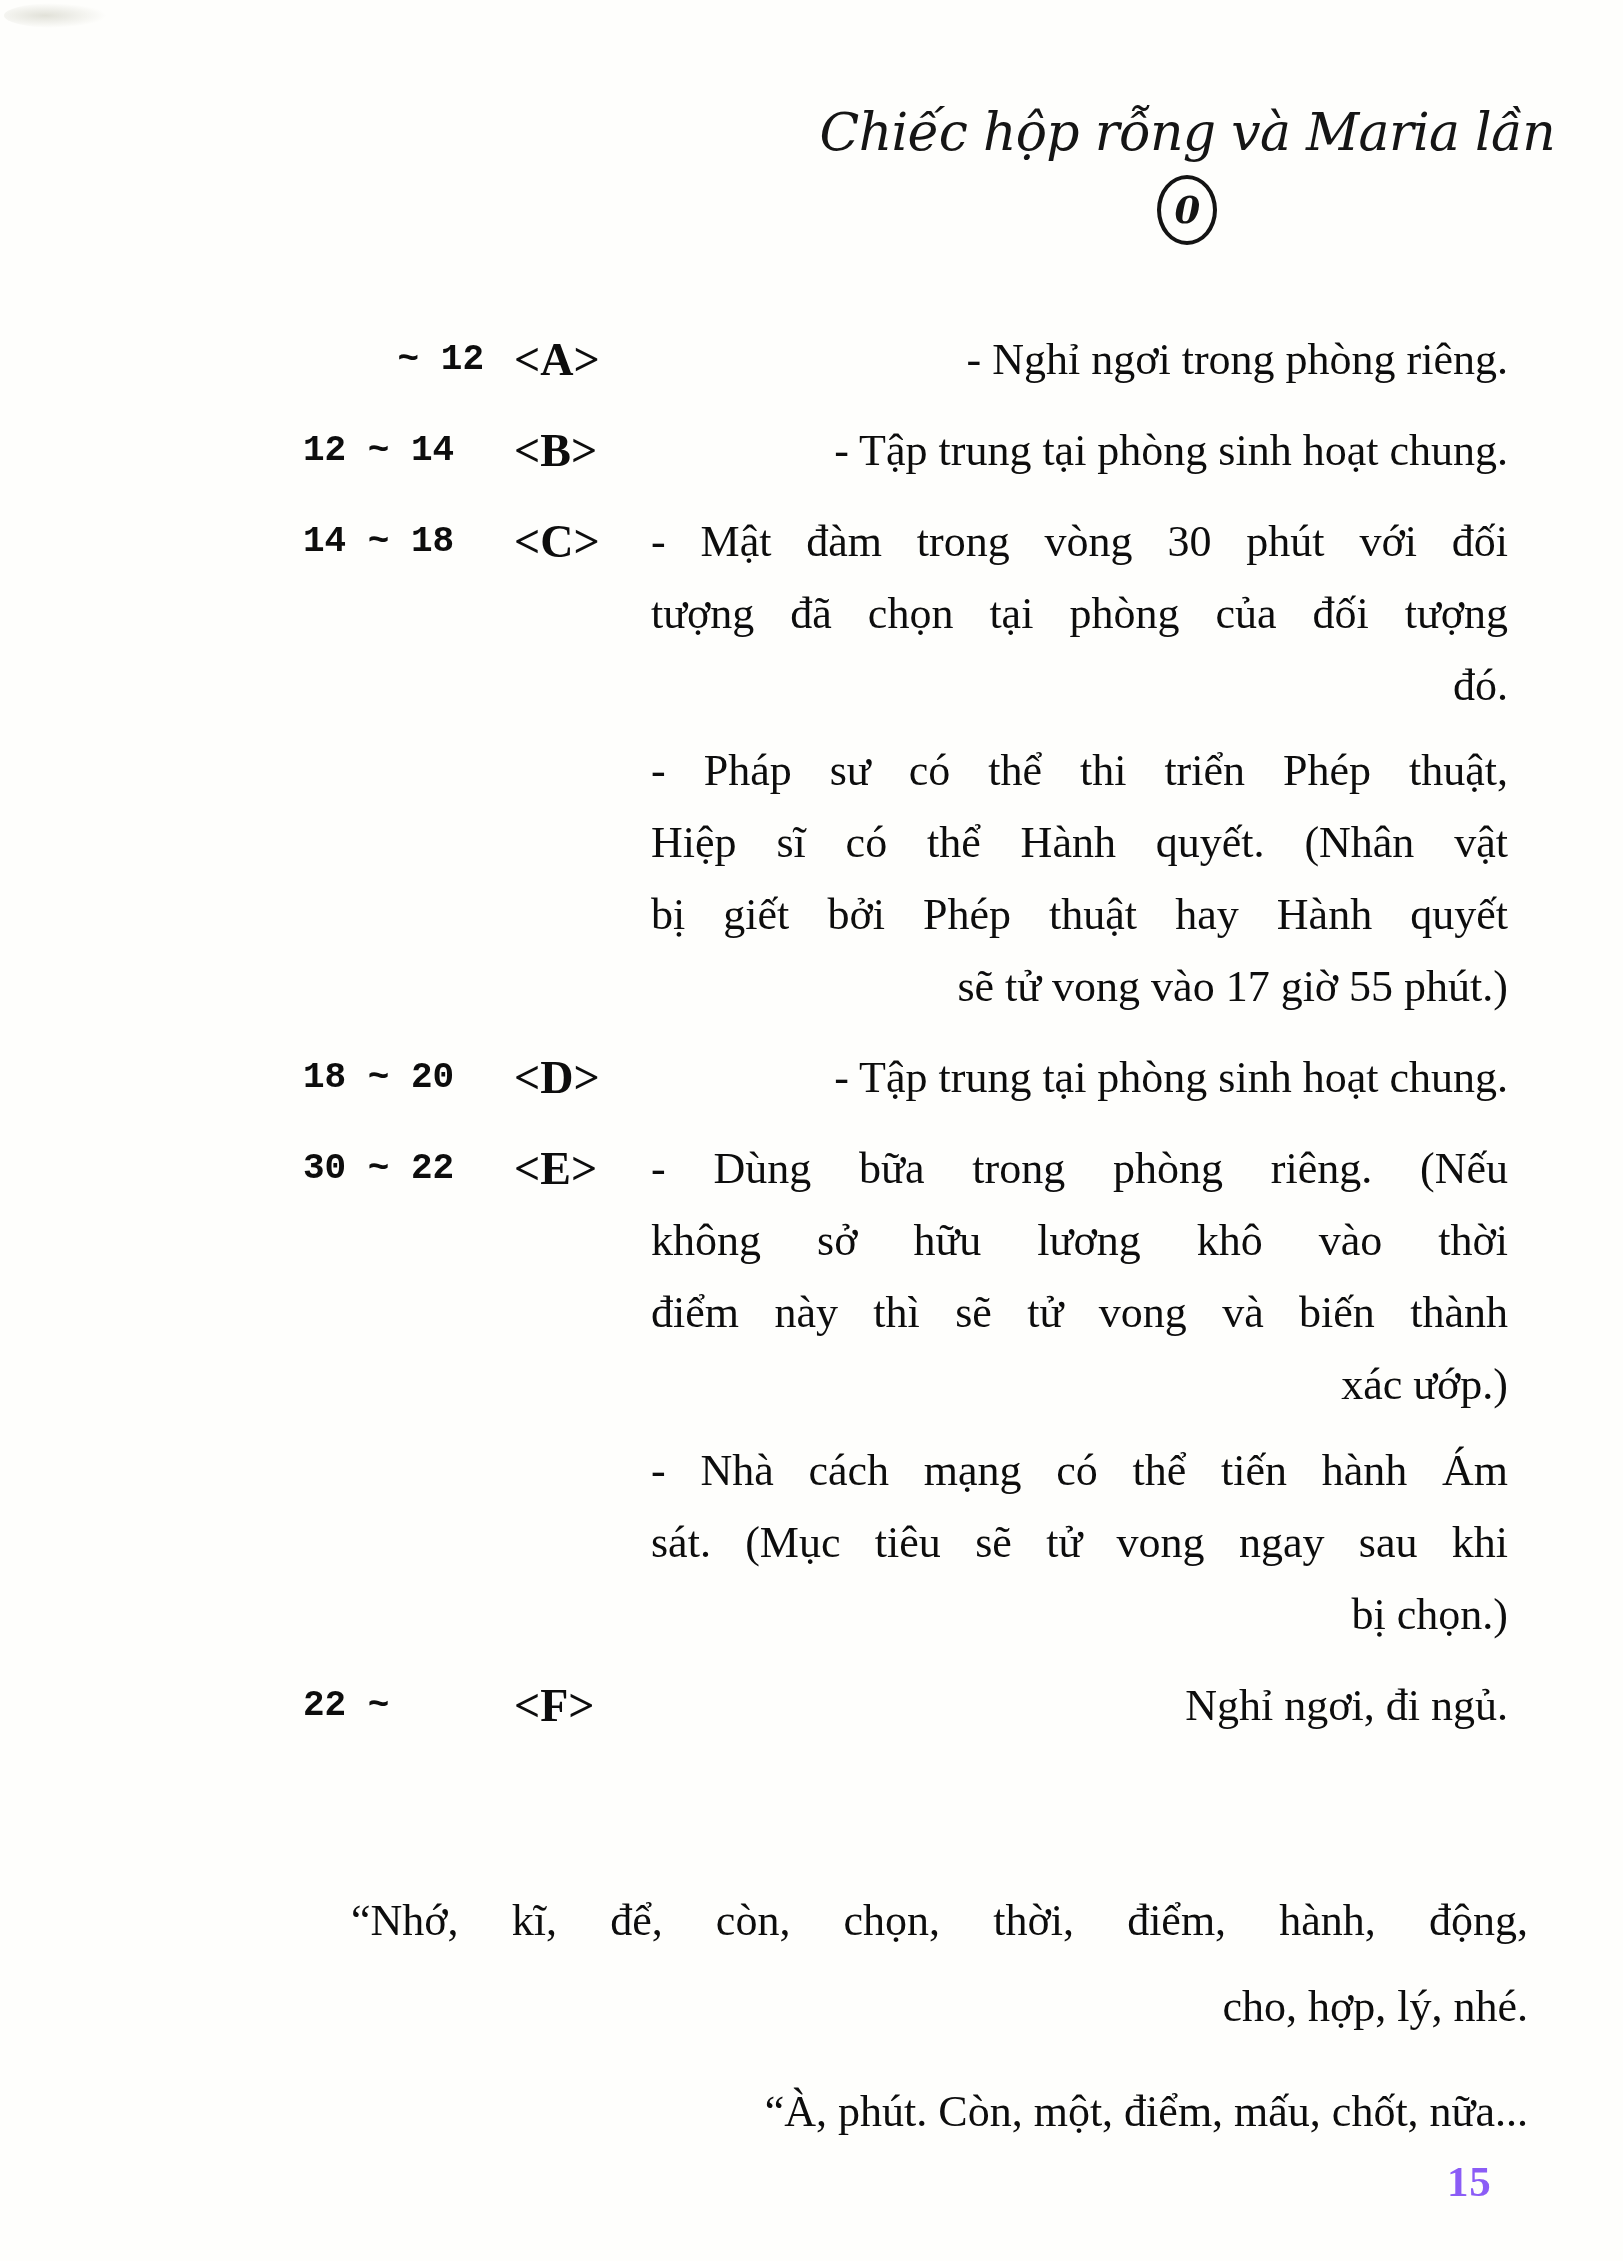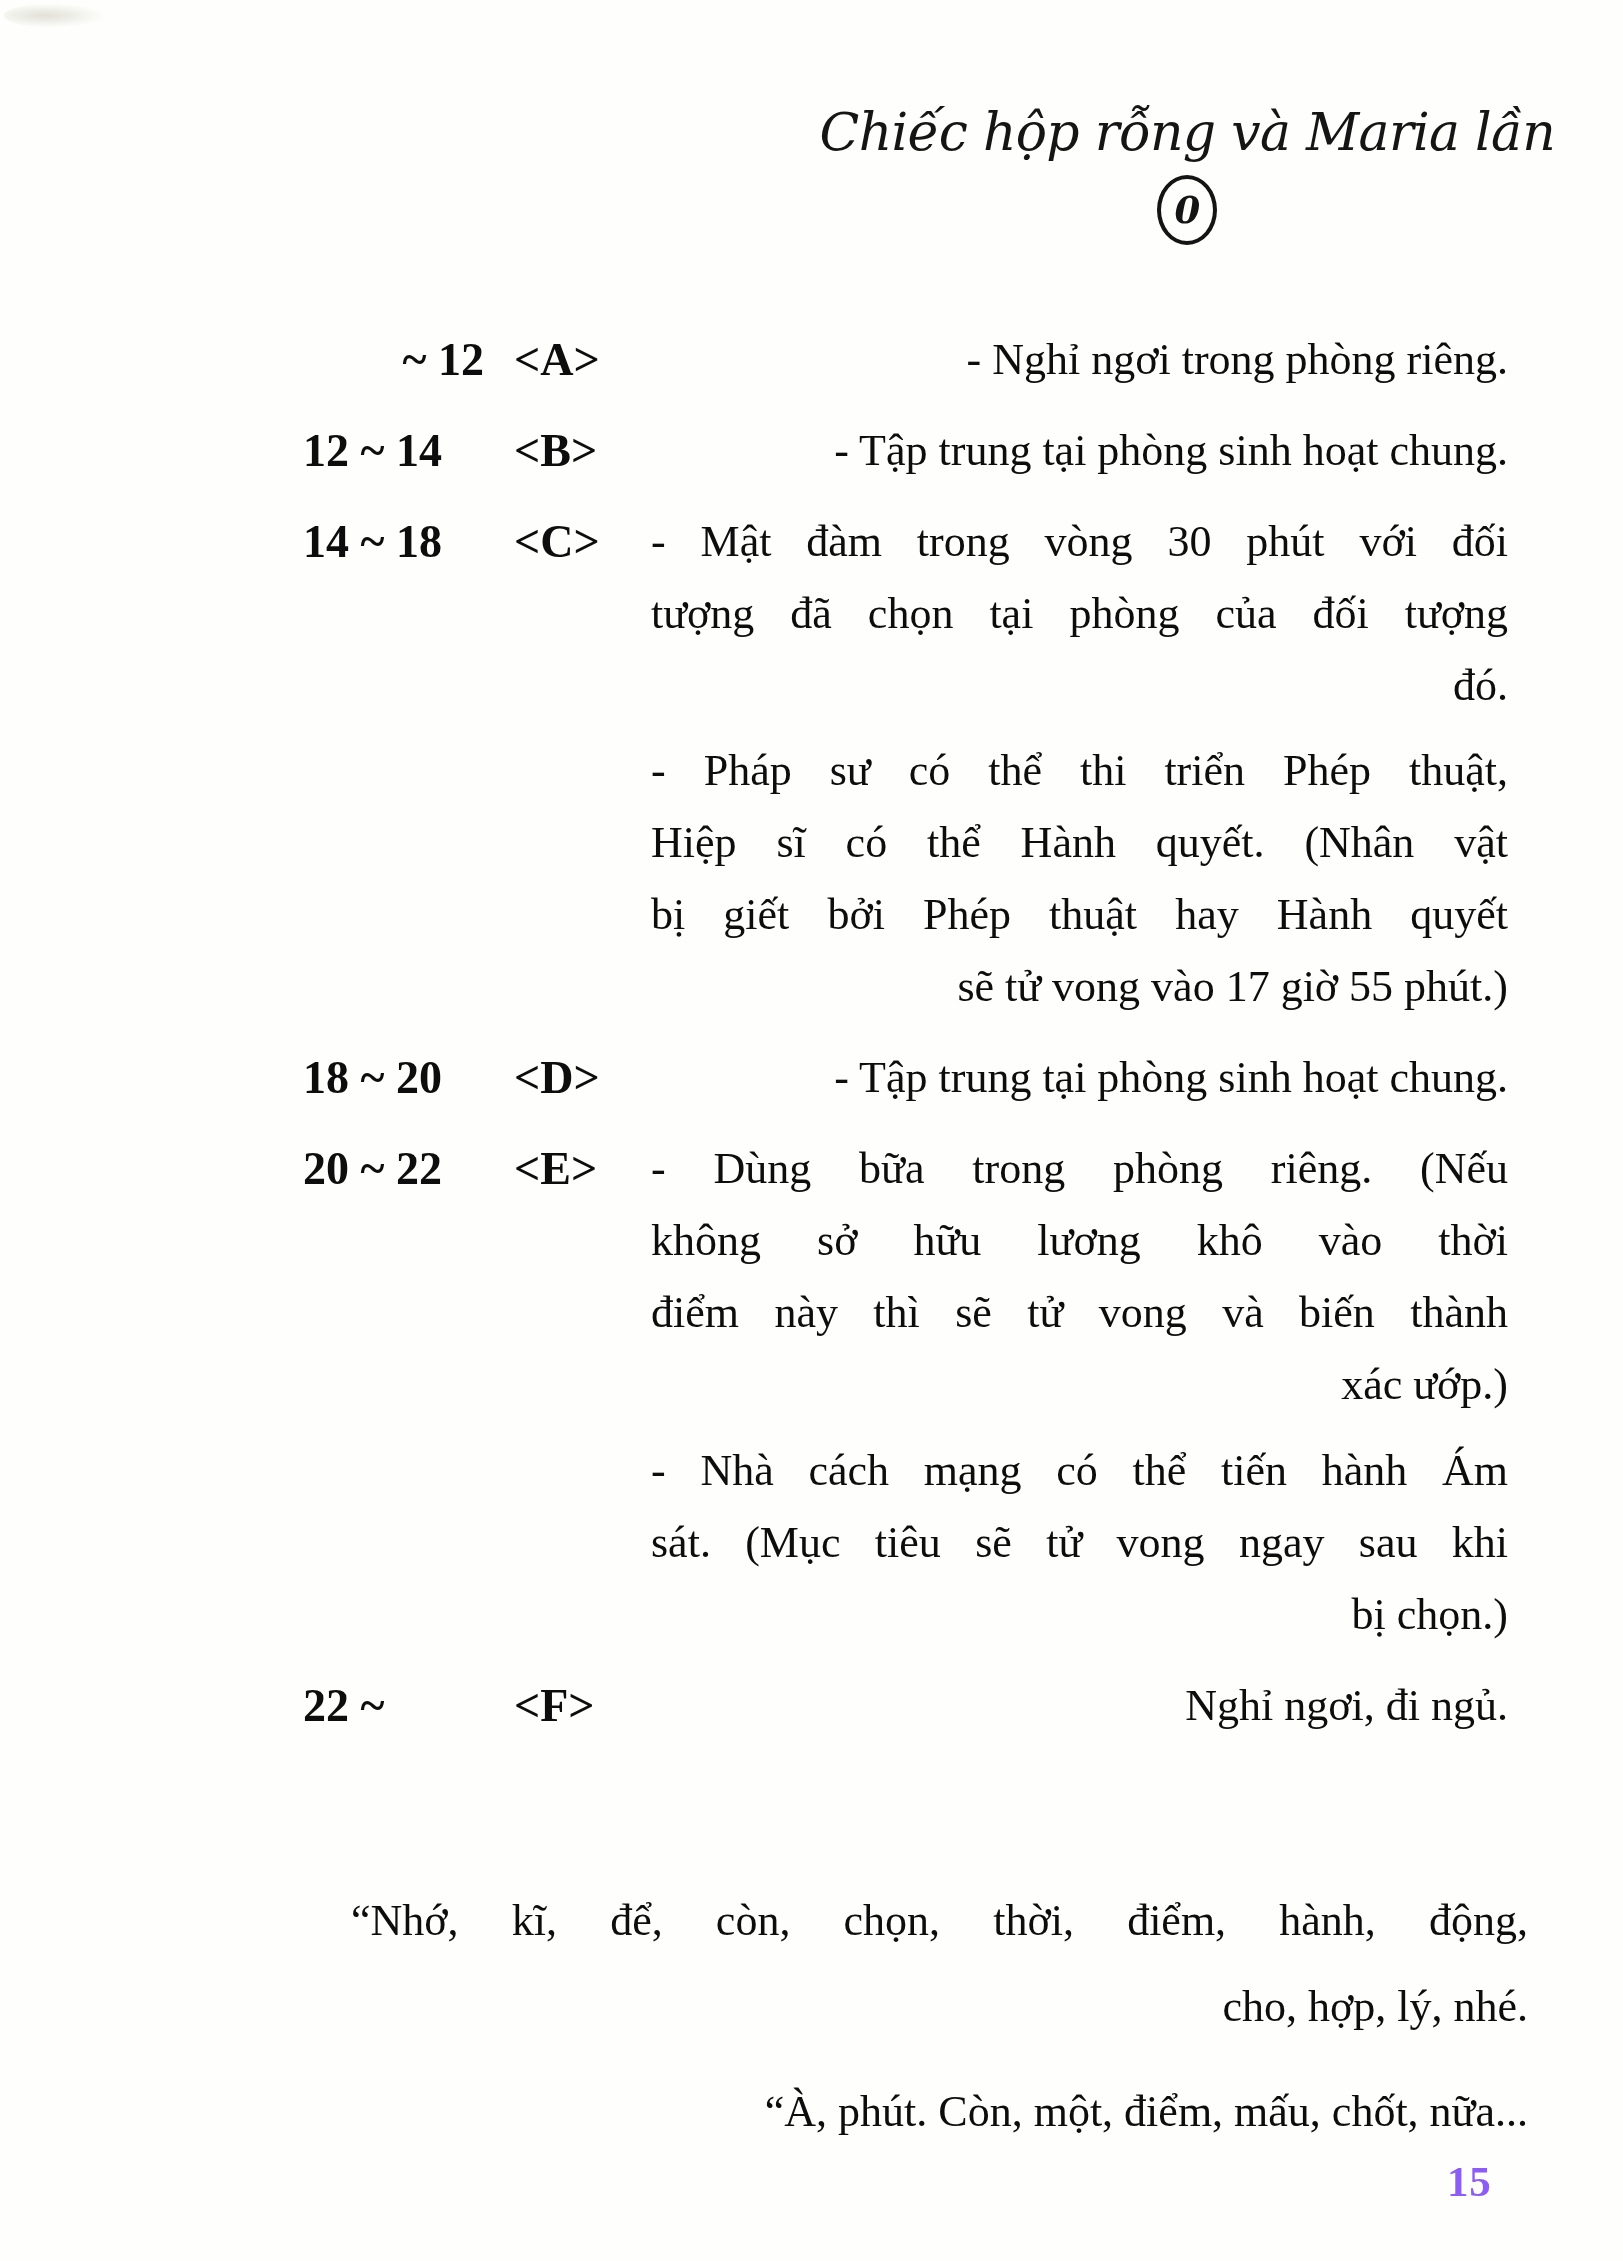--- a/index.html
+++ b/index.html
@@ -43,22 +43,23 @@
     color:#141414;
   }
   
   .schedule{
     position:absolute;left:303px;top:324px;width:1205px;
     font-size:44px;line-height:72px;
   }
   .entry{display:flex;margin-bottom:19px;}
   .time{
     width:181px;flex:0 0 181px;
-    font-weight:700;font-size:46px;
+    font-weight:700;font-size:36px;
     white-space:pre;
+    font-family:Liberation Mono, monospace;
   }
   .time.right{text-align:right;}
   .code{
     width:126px;flex:0 0 126px;margin-left:30px;
     font-weight:700;font-size:46px;
   }
   .desc{width:857px;flex:0 0 857px;margin-left:11px;}
   .sub + .sub{margin-top:13.3px;}
   .line{text-align:right;}
   .line.jl{text-align:justify;text-align-last:justify;}
@@ -130,21 +131,21 @@
       <div class="entry">
         <div class="time">18 ~ 20</div>
         <div class="code">&lt;D&gt;</div>
         <div class="desc">
           <div class="sub">
             <div class="line">- Tập trung tại phòng sinh hoạt chung.</div>
           </div>
         </div>
       </div>
       <div class="entry">
-        <div class="time">20 ~ 22</div>
+        <div class="time">30 ~ 22</div>
         <div class="code">&lt;E&gt;</div>
         <div class="desc">
           <div class="sub">
             <div class="line jl">- Dùng bữa trong phòng riêng. (Nếu</div>
             <div class="line jl">không sở hữu lương khô vào thời</div>
             <div class="line jl">điểm này thì sẽ tử vong và biến thành</div>
             <div class="line">xác ướp.)</div>
           </div>
           <div class="sub">
             <div class="line jl">- Nhà cách mạng có thể tiến hành Ám</div>

